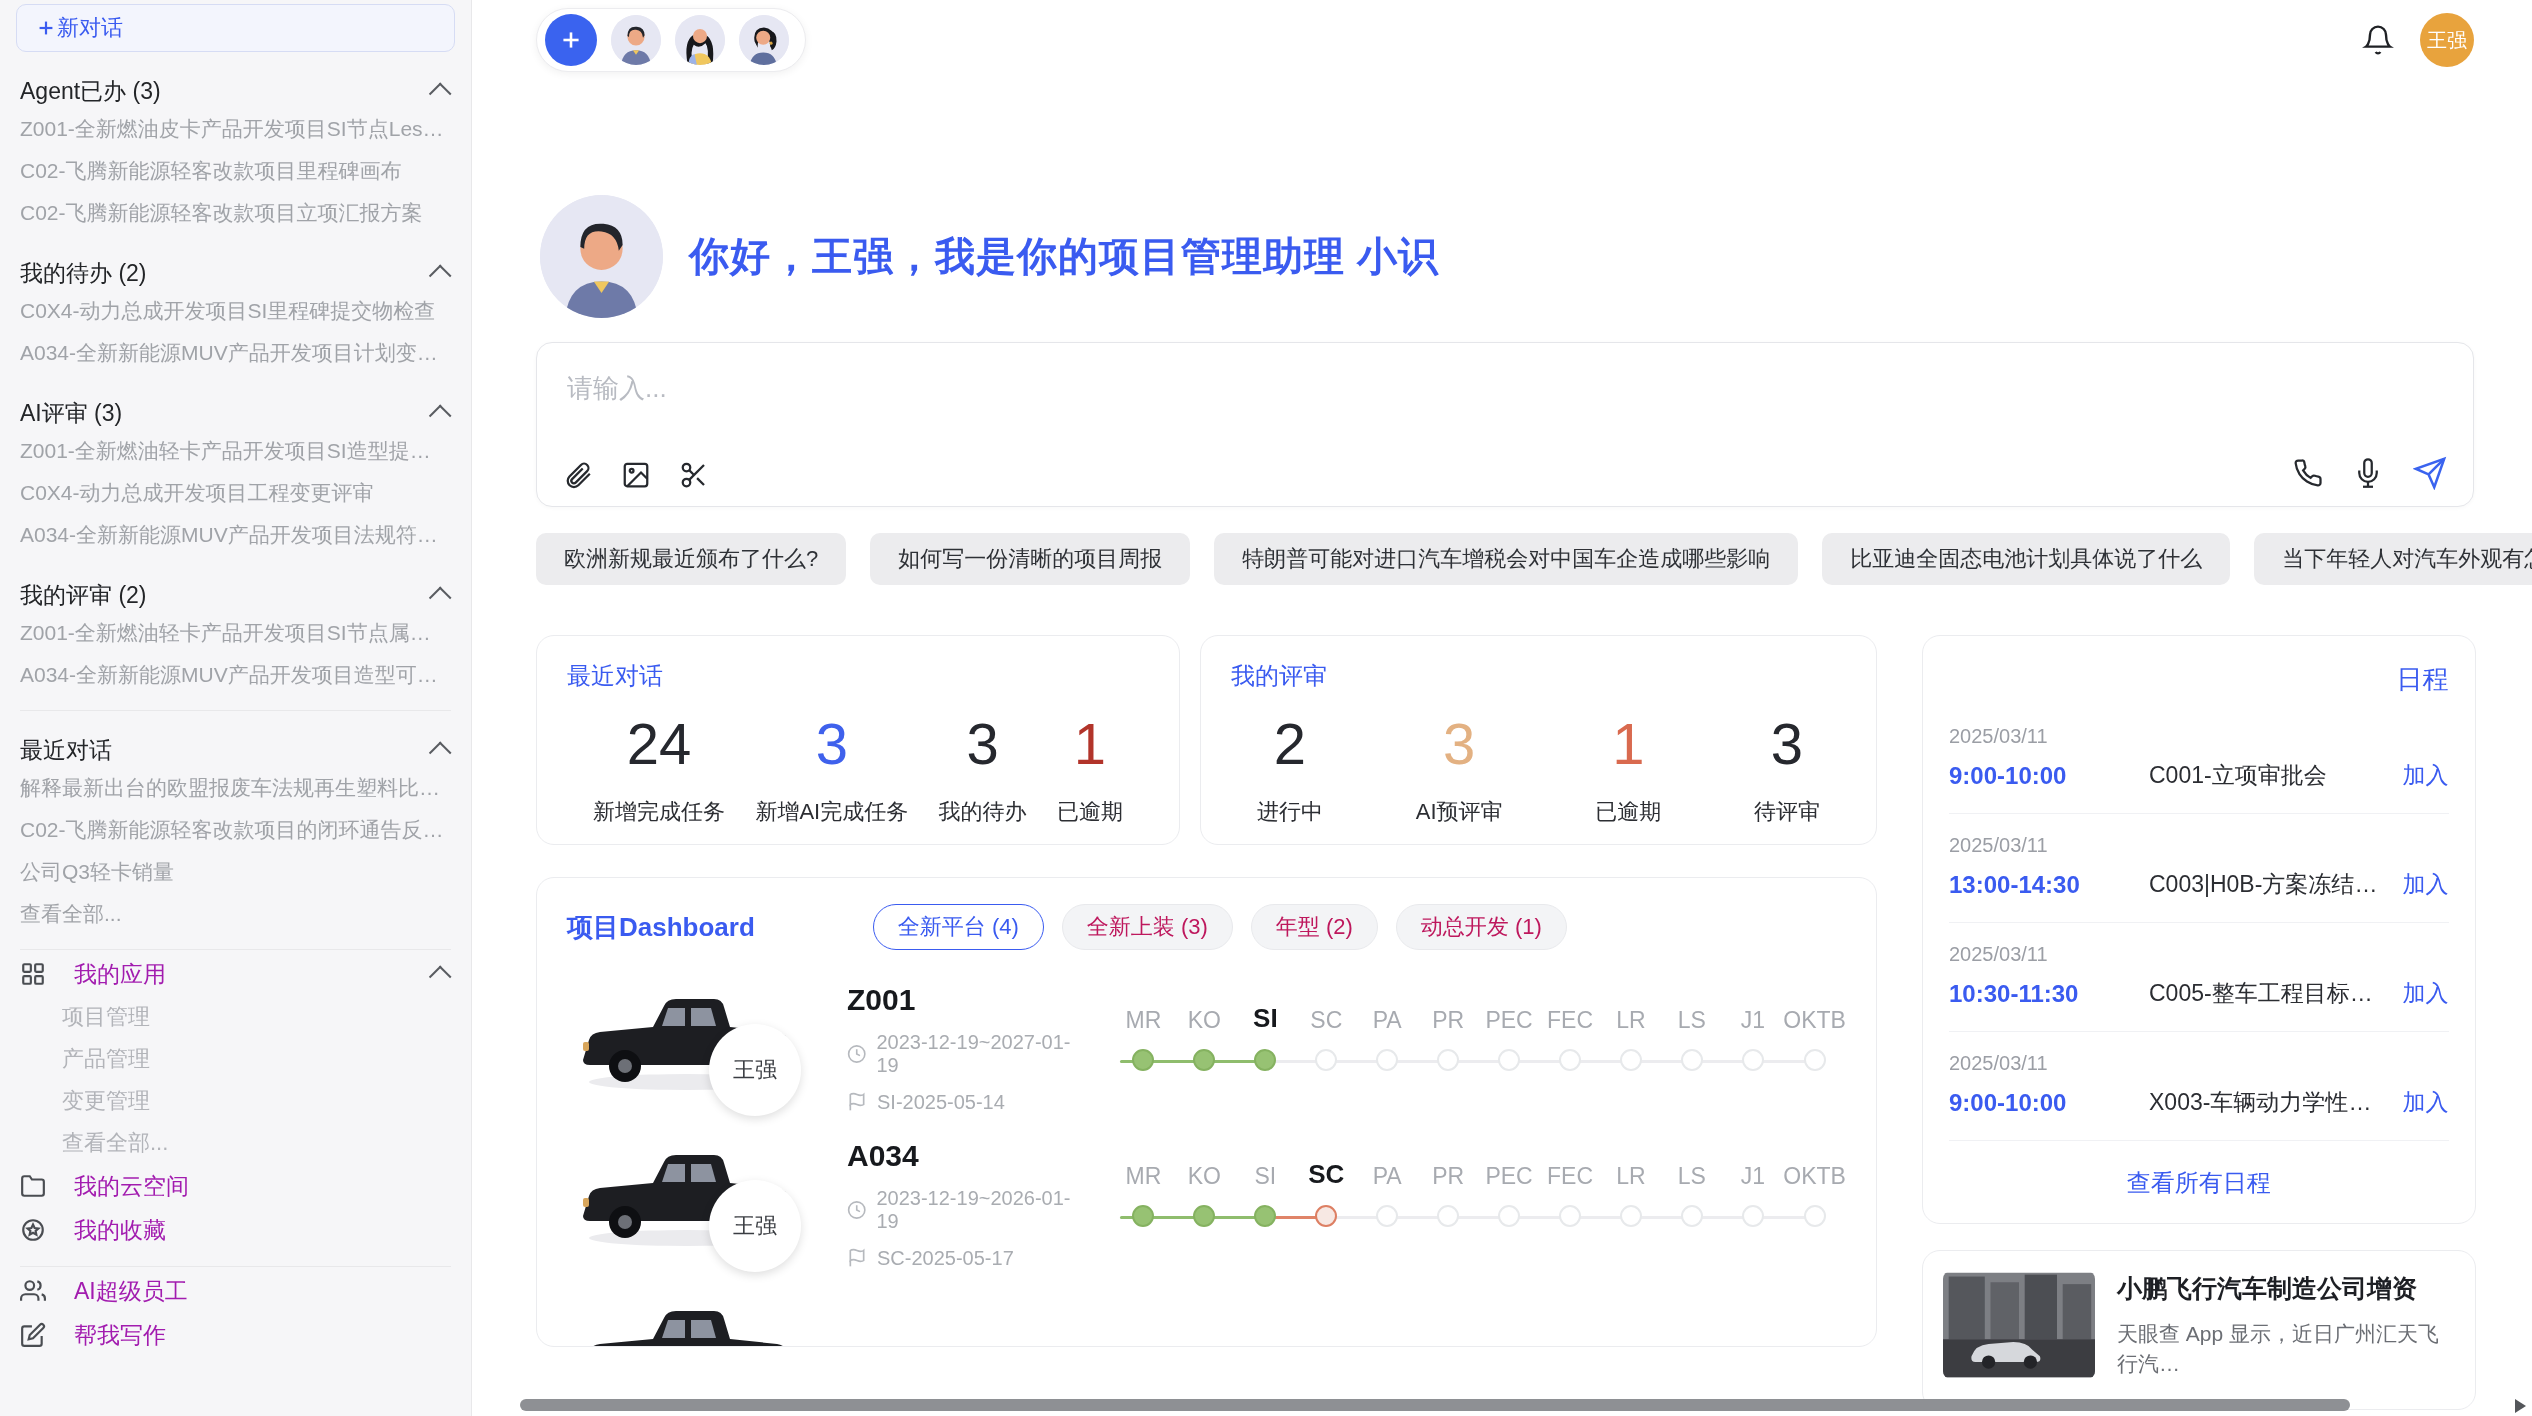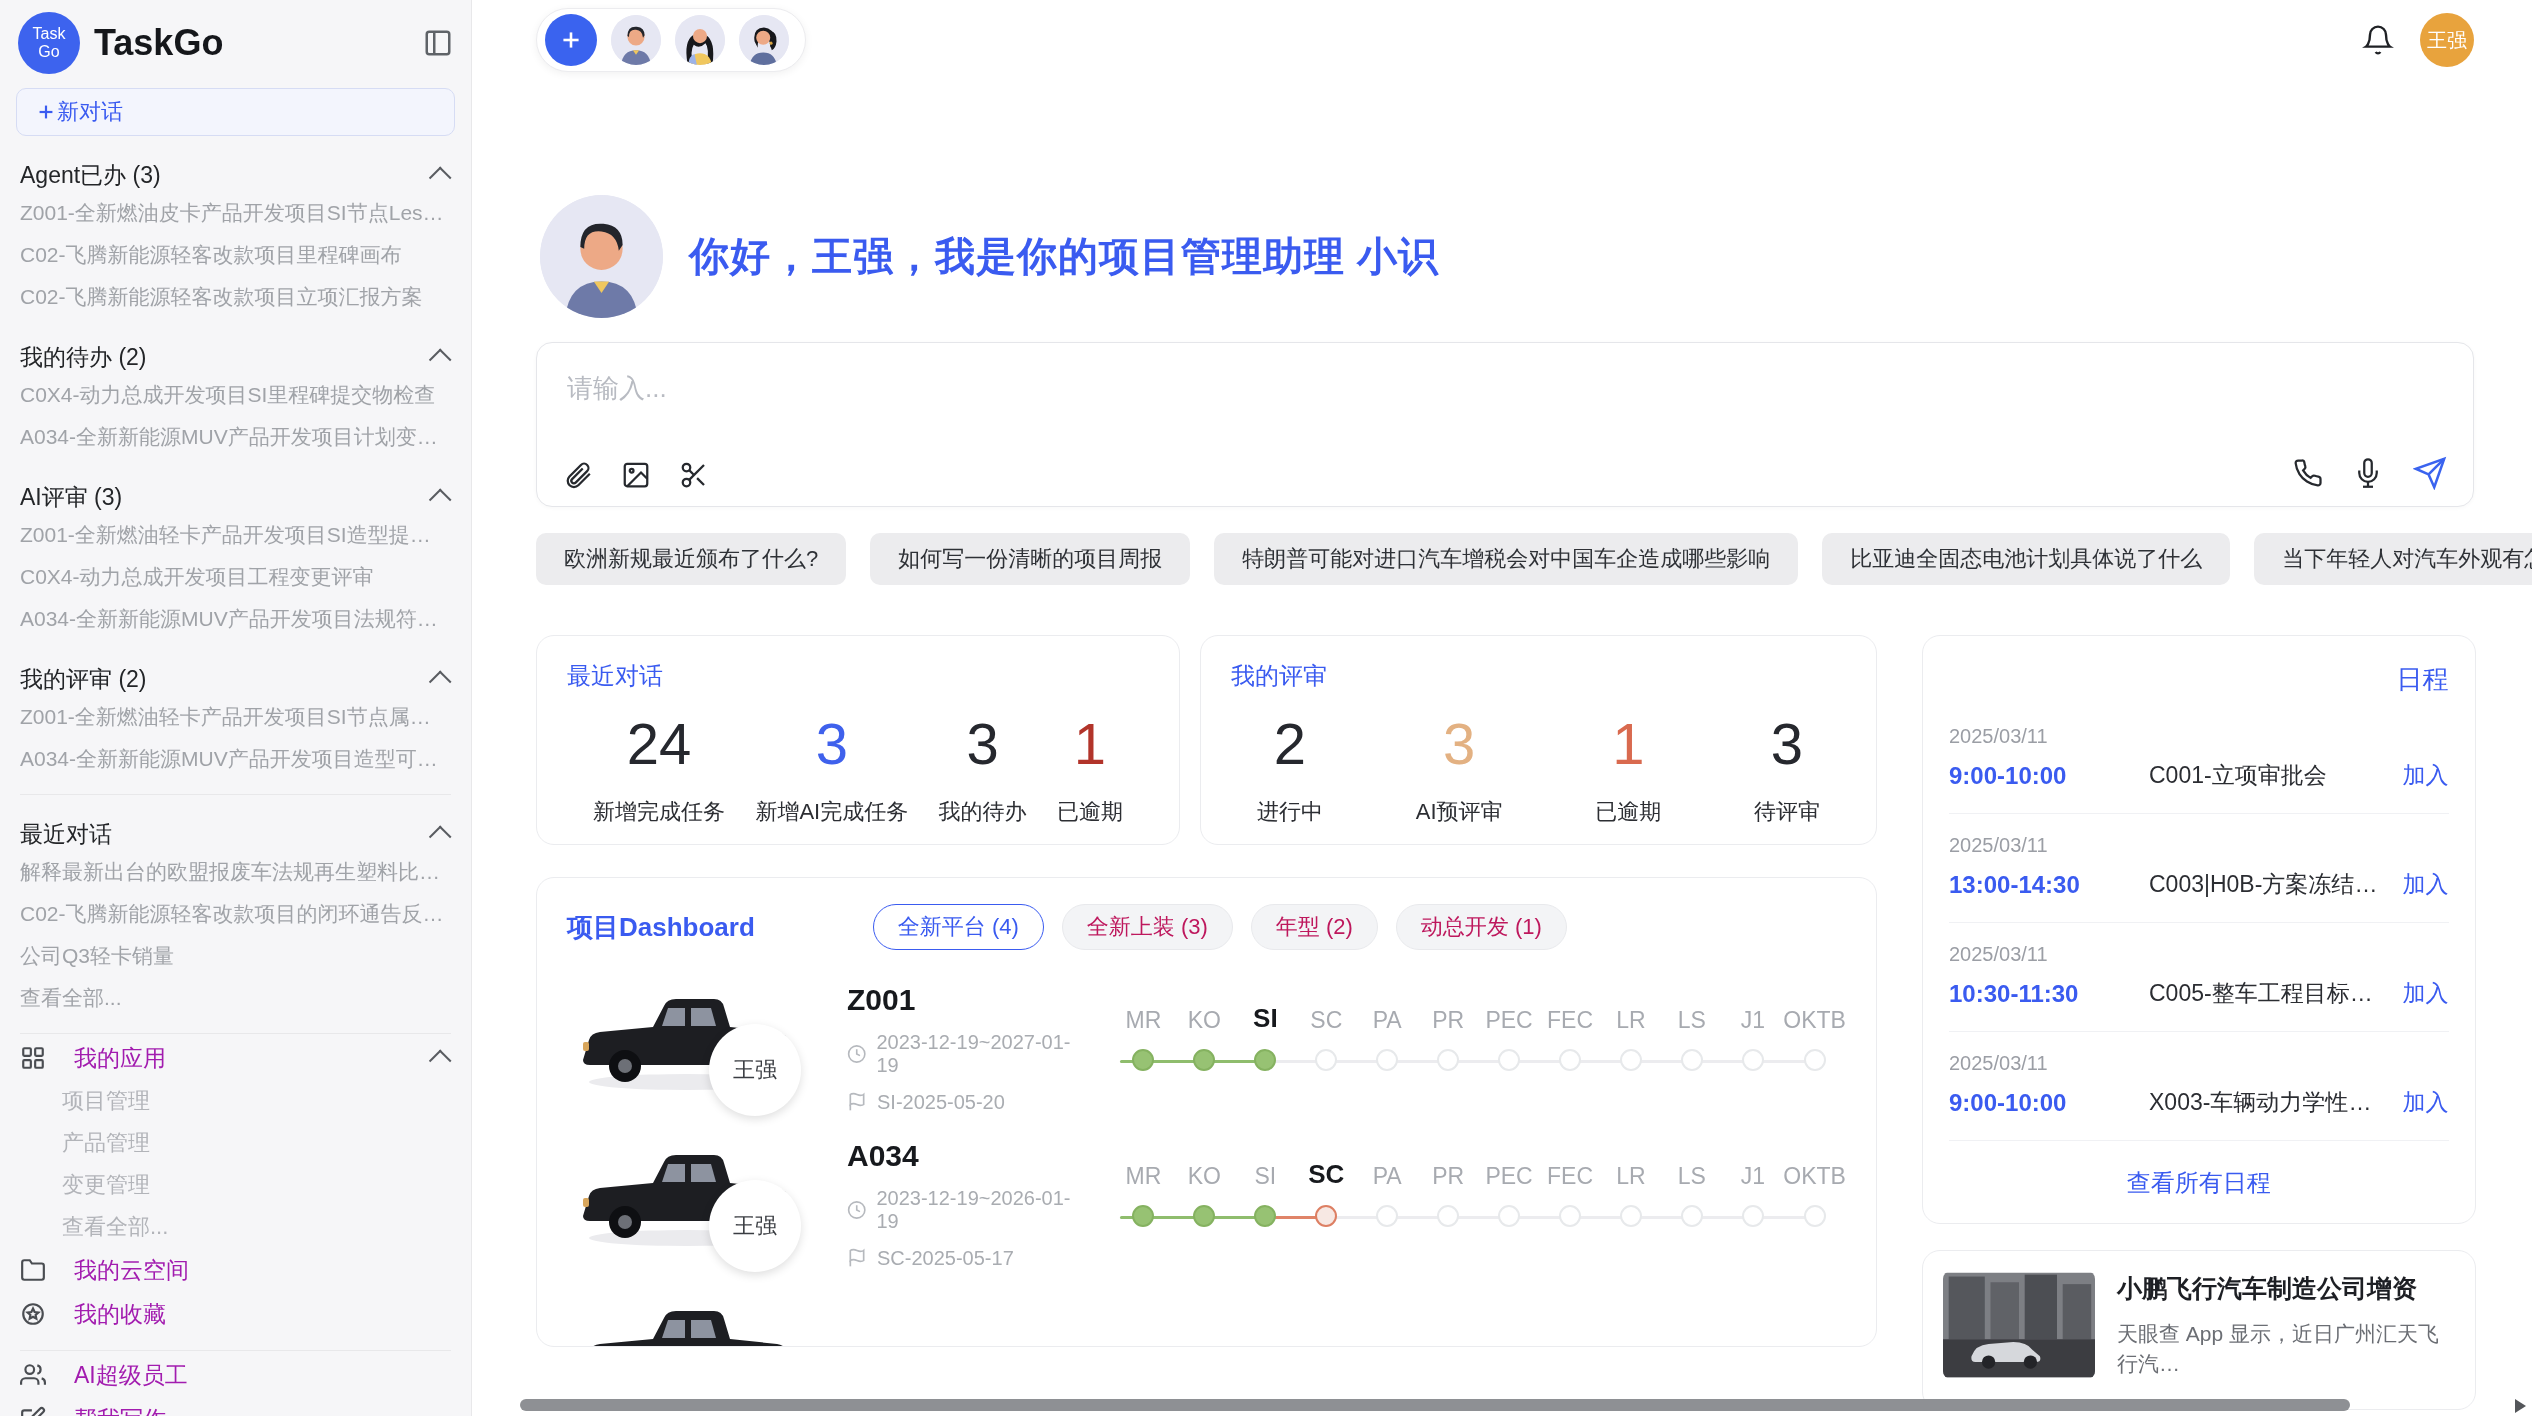--- a/index.html
+++ b/index.html
@@ -235,33 +235,20 @@
       <path d="M30 88 q4-12 18-13 l26-2 q14 0 20 8 l8 7 q2 6-4 6 l-64 0 q-5 0-4-6 z" fill="#d6d8dc"></path>
       <circle cx="48" cy="94" r="7" fill="#232428"></circle>
       <circle cx="92" cy="94" r="7" fill="#232428"></circle>
     </g>
   </defs>
 </svg>
 
 <div class="app">
 
   <aside class="sidebar">
-    <div class="sb-top">
-      <div class="logo">
-        <span>Task</span>
-        <span>Go</span>
-      </div>
-      <div class="app-title">TaskGo</div>
-      <span class="sb-collapse">
-        <svg width="30" height="30" viewBox="0 0 24 24" fill="none" stroke="currentColor" stroke-width="2">
-            <rect x="3" y="3" width="18" height="18" rx="2"></rect>
-            <line x1="9" y1="3" x2="9" y2="21"></line>
-          </svg>
-      </span>
-    </div>
 
     <button class="new-chat">
       <svg width="22" height="22" viewBox="0 0 24 24" fill="none" stroke="currentColor" stroke-width="2.4">
           <line x1="12" y1="5" x2="12" y2="19"></line>
           <line x1="5" y1="12" x2="19" y2="12"></line>
         </svg>
       <span>新对话</span>
     </button>
 
     <div class="sb-scroll">
@@ -545,21 +532,21 @@
                     <circle cx="12" cy="12" r="10"></circle>
                     <polyline points="12 6 12 12 16 14"></polyline>
                   </svg>
                 <span>2023-12-19~2027-01-19</span>
               </div>
               <div class="meta">
                 <svg width="20" height="20" viewBox="0 0 24 24" fill="none" stroke="currentColor" stroke-width="2">
                     <path d="M4 15s1-1 4-1 5 2 8 2 4-1 4-1V3s-1 1-4 1-5-2-8-2-4 1-4 1z"></path>
                     <line x1="4" y1="22" x2="4" y2="15"></line>
                   </svg>
-                <span>SI-2025-05-20</span>
+                <span>SI-2025-05-14</span>
               </div>
             </div>
             <div class="timeline">
                 <div class="tl-line base"></div>
                 <div class="tl-line green" style="width:19.833333333333336%"></div>
                 <div class="tl-cells">
                   <div class="tl-cell">
                     <span class="tl-label">MR</span>
                     <span class="tl-dot done"></span>
                   </div>

